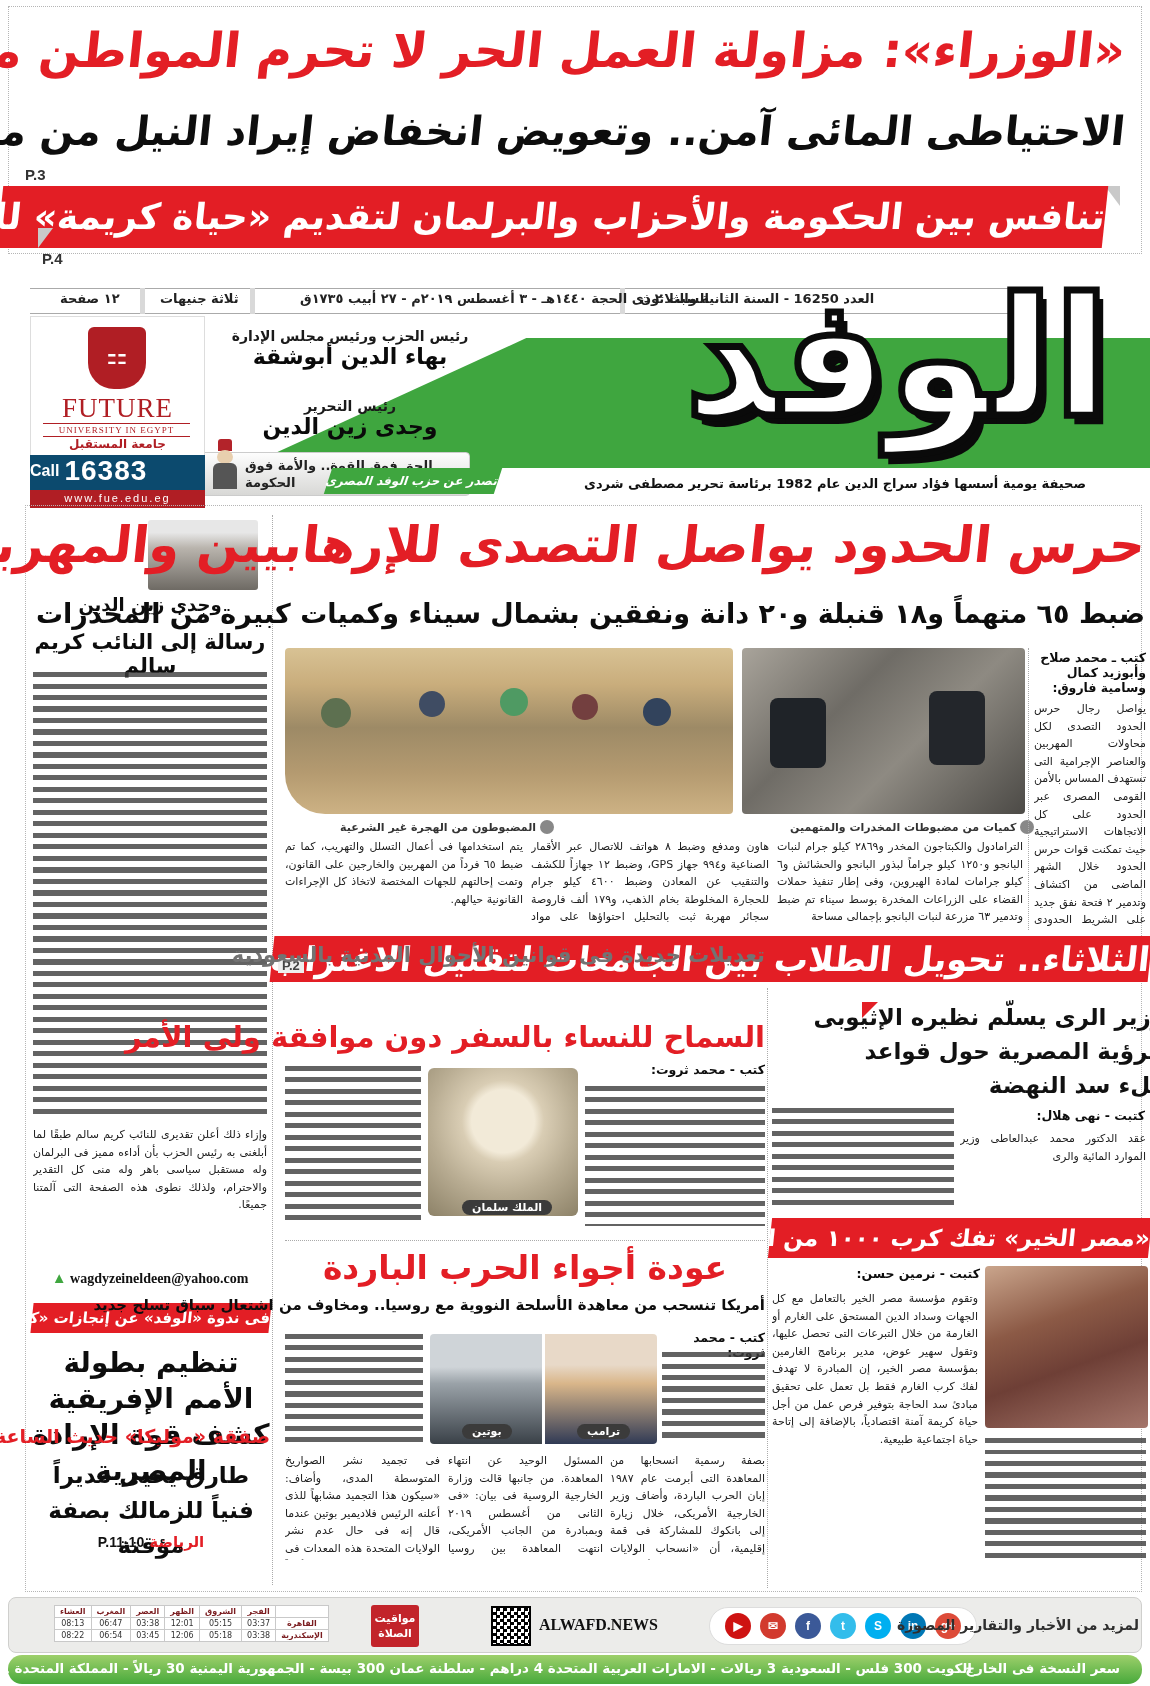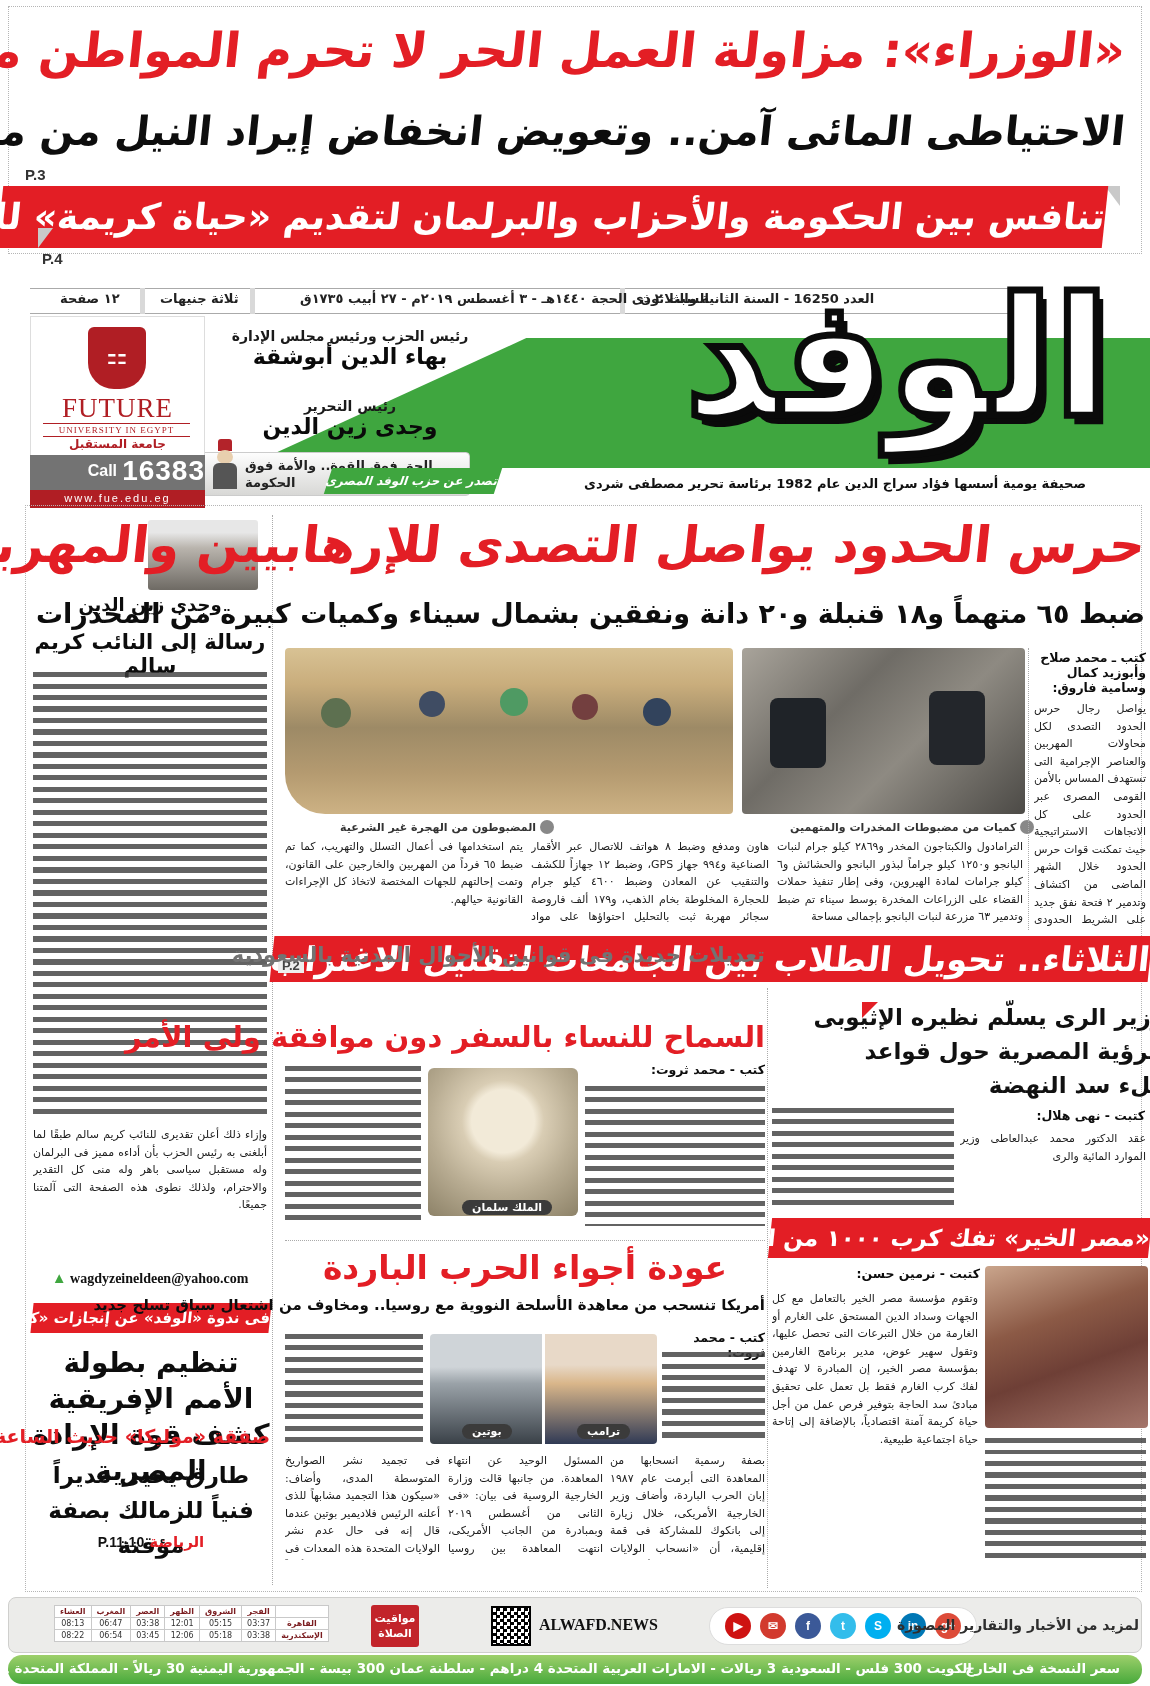--- a/index.html
+++ b/index.html
@@ -38,21 +38,21 @@
   .fez { position:absolute; top:0; left:7px; width:14px; height:12px; background:#b3232a; border-radius:3px 3px 0 0; }
   .face { position:absolute; top:11px; left:6px; width:16px; height:14px; background:#e8cfae; border-radius:50%; }
   .suit { position:absolute; top:24px; left:2px; width:24px; height:26px; background:#555; border-radius:6px 6px 0 0; }
 
   
   .adbox { top:316px; left:30px; width:175px; height:172px; background:#fff; border:1px solid #ddd; }
   .shield { position:absolute; top:10px; left:57px; width:58px; height:62px; background:#B01E24; border-radius:6px 6px 26px 26px; color:#fff; text-align:center; font-size:24px; line-height:58px; }
   .ad-brand { position:absolute; top:76px; width:100%; text-align:center; color:#B01E24; font-family:"Liberation Serif",serif; font-size:27px; letter-spacing:1px; }
   .ad-sub { position:absolute; top:106px; width:100%; text-align:center; color:#B01E24; font-family:"Liberation Serif",serif; font-size:9px; letter-spacing:1px; border-top:1px solid #B01E24; border-bottom:1px solid #B01E24; margin:0 14px; width:147px; padding:1px 0; }
   .ad-ar { position:absolute; top:120px; width:100%; text-align:center; color:#B01E24; font-size:12px; font-weight:bold; }
-  .ad-band { position:absolute; top:138px; left:-1px; right:-1px; height:35px; background:#737373; color:#fff; text-align:right; }
+  .ad-band { position:absolute; top:138px; left:-1px; right:-1px; height:35px; background:#0c4a6e; color:#fff; text-align:left; }
   .ad-call { font-size:16px; font-weight:bold; vertical-align:middle; font-family:"Liberation Sans",sans-serif; }
   .ad-num { font-size:28px; font-weight:bold; vertical-align:middle; font-family:"Liberation Sans",sans-serif; letter-spacing:1px; }
   .ad-site { position:absolute; top:173px; left:-1px; right:-1px; height:0; }
   .ad-site span { display:block; background:#B01E24; color:#fff; font-size:11px; letter-spacing:2px; font-family:"Liberation Sans",sans-serif; padding:2px 0 4px; text-align:center; }
 
   
   .hl-main { top:516px; left:280px; width:865px; text-align:center; color:#E31E25; font-size:50px; font-weight:bold; white-space:nowrap; }
   .hl-main-sub { top:598px; left:280px; width:865px; text-align:center; color:#0d0d0d; font-size:27px; font-weight:bold; white-space:nowrap; }
   .photo { border-radius:4px; overflow:hidden; }
   .ph-migrants { background:linear-gradient(180deg,#d8c294 0%,#c9ad7c 22%,#9d8a66 48%,#b49a70 75%,#cdb284 100%); border-radius:4px 4px 4px 40px; }

